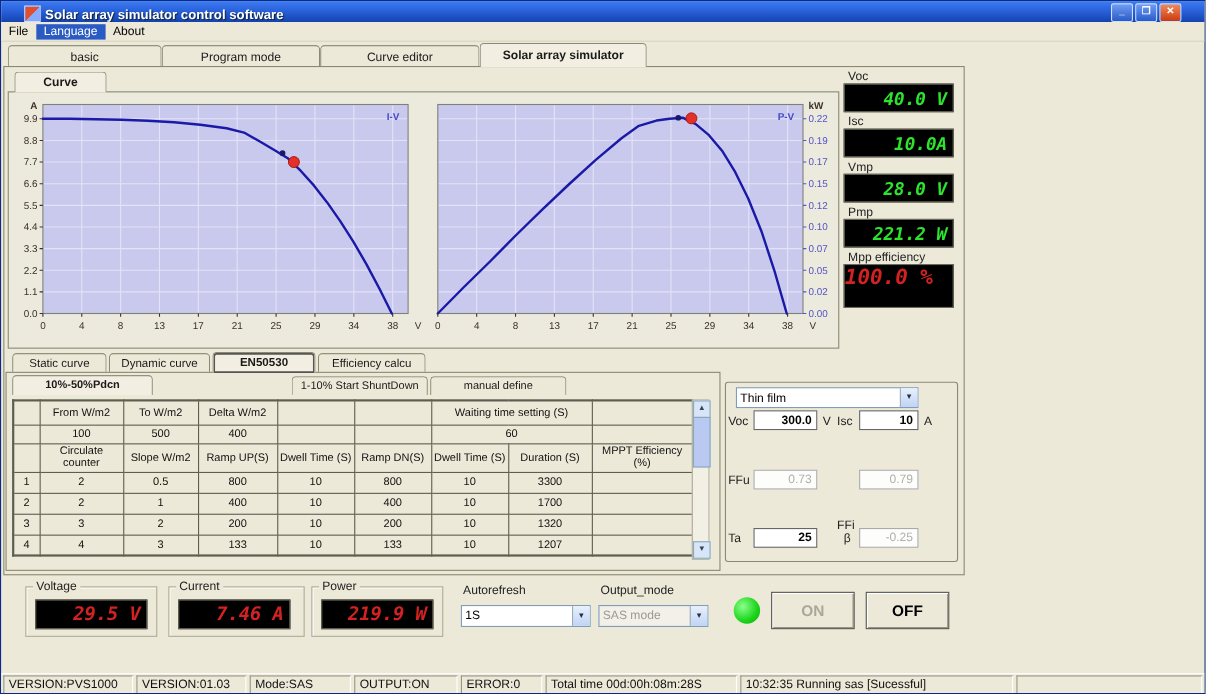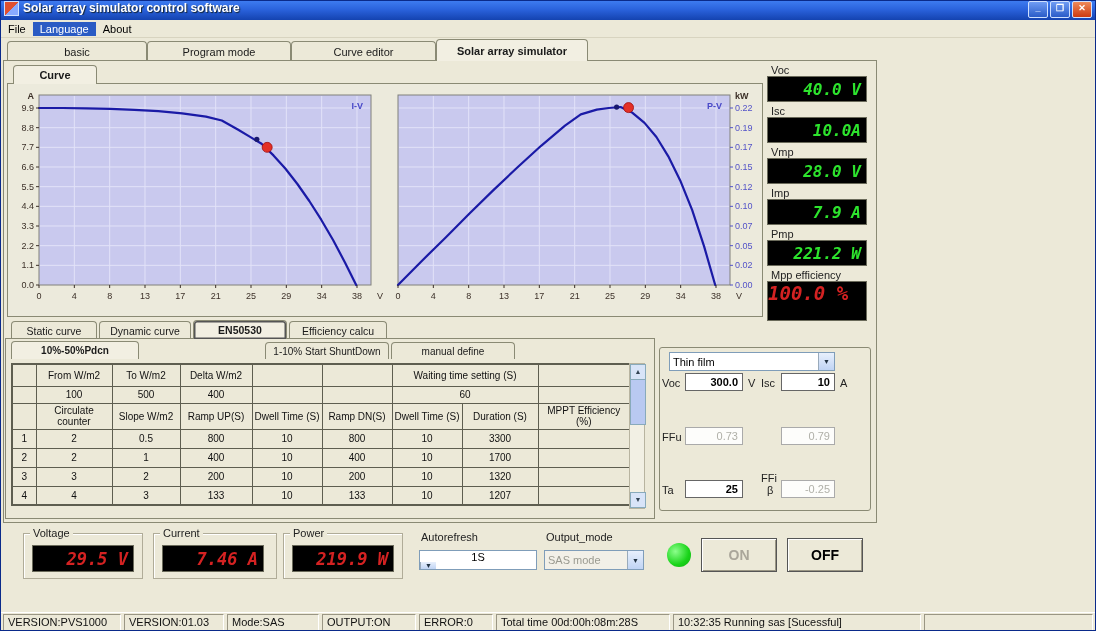--- a/index.html
+++ b/index.html
@@ -2,21 +2,21 @@
 <html><head>
 <meta charset="utf-8">
 <style>
   html,body{margin:0;padding:0;background:#9b9b8f;}
   #window{position:relative;width:1096px;height:631px;background:#ece9d8;
     font-family:"Liberation Sans",sans-serif;overflow:hidden;
     border:1px solid #0a2a8a;box-sizing:border-box;}
   
   .titlebar{position:absolute;left:0;top:0;width:100%;height:19px;
     background:linear-gradient(180deg,#3d7bf0 0%,#2a62dc 45%,#1443b0 100%);
-    display:flex;align-items:flex-start;padding:0 3px;box-sizing:border-box;}
+    display:flex;align-items:flex-end;padding:0 21px;box-sizing:border-box;}
   .app-icon{width:13px;height:13px;margin-right:4px;border:1px solid #cfe0ff;
     background:linear-gradient(135deg,#e05030 0 50%,#88aaff 50% 100%);}
   .title-text{color:#fff;font-weight:bold;font-size:12px;text-shadow:1px 1px 1px #123;flex:1;
     white-space:nowrap;overflow:hidden;}
   .winbtns{display:flex;gap:2px;}
   .winbtn{width:18px;height:15px;border-radius:2px;border:1px solid #cfe0ff;
     background:linear-gradient(180deg,#6f9cf4,#2a5cc8);color:#fff;font-size:9px;line-height:13px;
     text-align:center;font-weight:bold;}
   .winbtn.close{background:linear-gradient(180deg,#ef8a5a,#cc3a10);}
   
@@ -249,24 +249,20 @@
     </div>
     <div class="readout">
       <div class="rlabel">Isc</div>
       <div class="led green" style="width:100px;height:26px;font-size:16px;line-height:25px;padding-right:5px;">10.0A</div>
     </div>
     <div class="readout">
       <div class="rlabel">Vmp</div>
       <div class="led green" style="width:100px;height:26px;font-size:16px;line-height:25px;padding-right:5px;">28.0 V</div>
     </div>
     <div class="readout">
-      <div class="rlabel">Imp</div>
-      <div class="led green" style="width:100px;height:26px;font-size:16px;line-height:25px;padding-right:5px;">7.9 A</div>
-    </div>
-    <div class="readout">
       <div class="rlabel">Pmp</div>
       <div class="led green" style="width:100px;height:26px;font-size:16px;line-height:25px;padding-right:5px;">221.2 W</div>
     </div>
     <div class="readout">
       <div class="rlabel">Mpp efficiency</div>
       <div class="led red" style="width:100px;height:40px;font-size:19px;line-height:23px;padding-right:20px;">100.0 %</div>
     </div>
   </div>
 
   <div class="tab" style="left:10px;top:320px;width:86px;height:18px;font-size:10.5px;">Static curve</div>
@@ -407,21 +403,21 @@
   <div class="metergroup" style="left:152px;top:532px;width:124px;height:46px;">
     <span class="legend">Current</span>
     <div class="led red" style="position:absolute;left:8px;top:11px;width:102px;height:27px;font-size:17px;line-height:26px;padding-right:5px;">7.46 A</div>
   </div>
   <div class="metergroup" style="left:282px;top:532px;width:120px;height:46px;">
     <span class="legend">Power</span>
     <div class="led red" style="position:absolute;left:8px;top:11px;width:102px;height:27px;font-size:17px;line-height:26px;padding-right:5px;">219.9 W</div>
   </div>
 
   <div class="field-label" style="left:420px;top:530px;">Autorefresh</div>
-  <div class="combo" style="left:418px;top:549px;width:118px;height:20px;flex-direction:column;">
+  <div class="combo" style="left:418px;top:549px;width:118px;height:20px;">
     <span class="cval">1S</span>
     <span class="carrow">▼</span>
   </div>
   <div class="field-label" style="left:545px;top:530px;">Output_mode</div>
   <div class="combo disabled" style="left:543px;top:549px;width:100px;height:20px;">
     <span class="cval">SAS mode</span>
     <span class="carrow">▼</span>
   </div>
 
   <div class="indicator" style="left:666px;top:542px;width:24px;height:24px;"></div>

